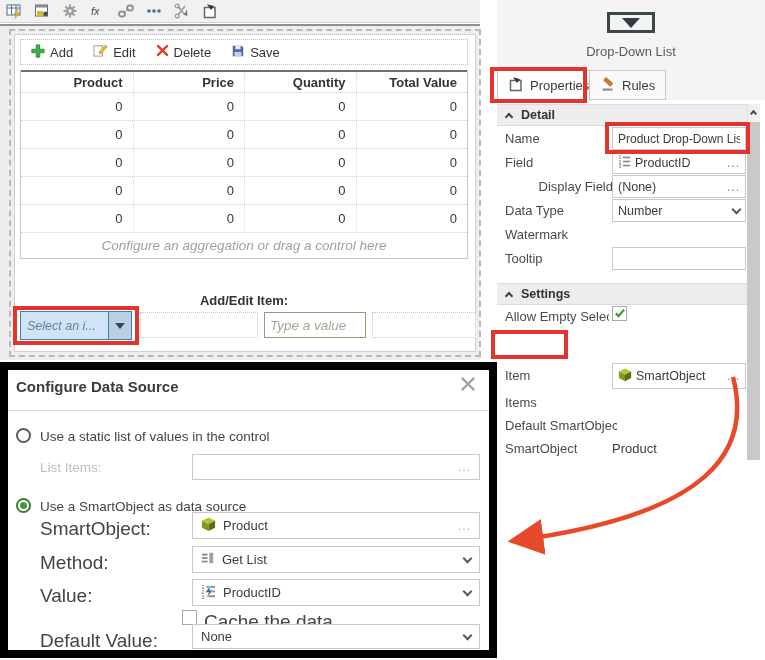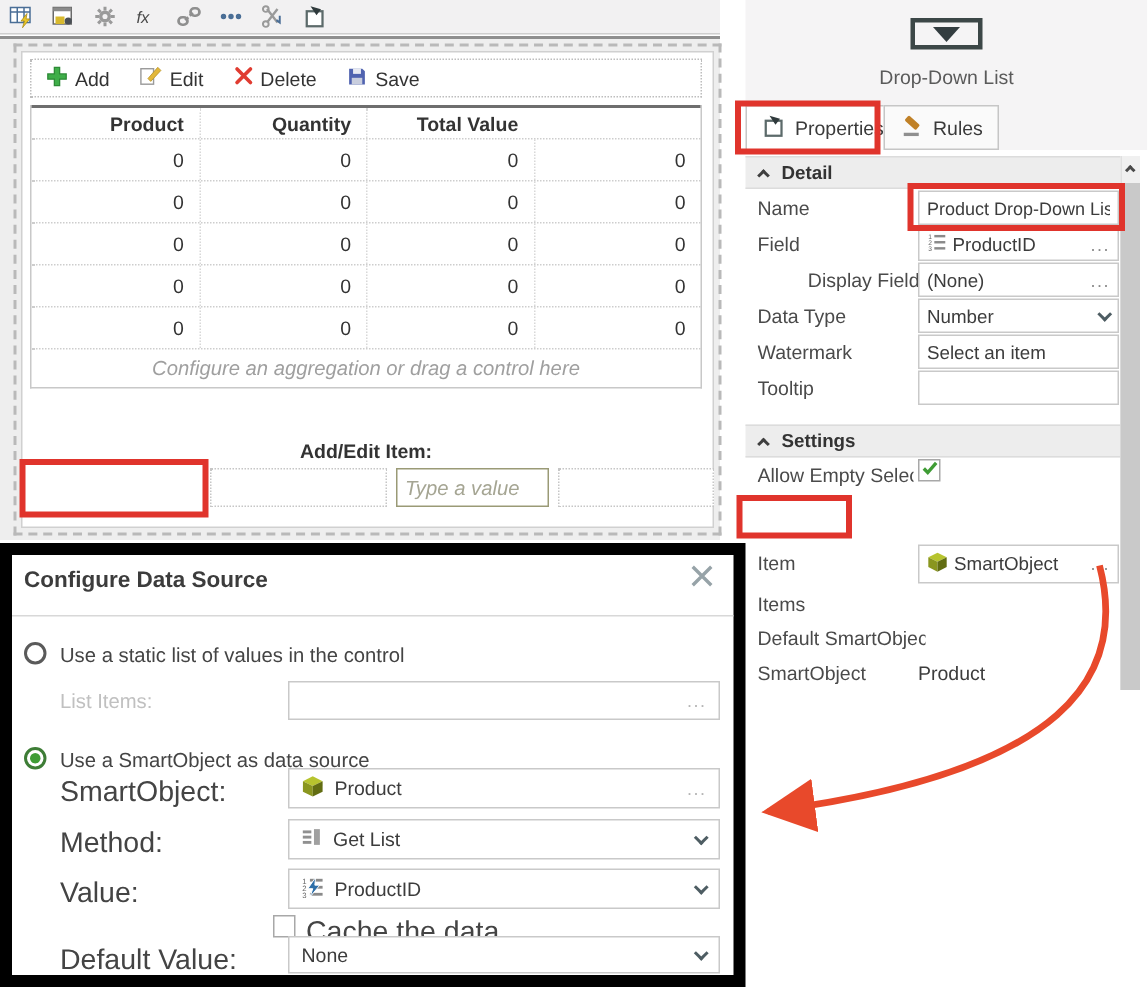--- a/index.html
+++ b/index.html
@@ -186,20 +186,21 @@
             <rect x="5" y="2" width="6" height="4" fill="#e8eaf2"></rect>
             <rect x="4" y="9" width="8" height="5" fill="#c9cede"></rect>
           </svg></span>
       <span>Save</span>
     </span>
   </div>
 
   <div class="abs tbl">
     <div class="trow thead">
       <div>Product</div>
+      <div>Price</div>
       <div>Quantity</div>
       <div>Total Value</div>
     </div>
     <div class="trow tdata">
       <div>0</div>
       <div>0</div>
       <div>0</div>
       <div>0</div>
     </div>
     <div class="trow tdata">
@@ -224,20 +225,26 @@
       <div>0</div>
       <div>0</div>
       <div>0</div>
       <div>0</div>
     </div>
     <div class="tfoot">Configure an aggregation or drag a control here</div>
   </div>
 
   <div class="abs addedit-label">Add/Edit Item:</div>
 
+  <div class="abs dd-select">
+    <span class="txt">Select an i...</span>
+    <span class="btn">
+        <span class="tri-down"></span>
+      </span>
+  </div>
   <input class="abs ae-input" style="left: 140px; top: 312px; width: 118px;">
   <input class="abs ae-input watermarked" style="left: 264px; top: 312px; width: 102px;" placeholder="Type a value">
   <input class="abs ae-input" style="left: 372px; top: 312px; width: 104px;">
 
   <div class="abs panel-top"></div>
   <div class="abs dd-preview">
       <span class="tri"></span>
     </div>
   <div class="abs ctl-label">Drop-Down List</div>
 
@@ -294,23 +301,20 @@
     <span class="ellip">...</span>
   </div>
 
   <div class="abs prop-label" style="top:203px;">Data Type</div>
   <div class="abs prop-ctl" style="top:199px;">
     <span>Number</span>
     <span class="chev-down" style="margin-left:auto;"></span>
   </div>
 
   <div class="abs prop-label" style="top:227px;">Watermark</div>
-  <div class="abs prop-ctl" style="top:223px;">
-    <span>Select an item</span>
-  </div>
 
   <div class="abs prop-label" style="top:251px;">Tooltip</div>
   <div class="abs prop-ctl" style="top:247px;">
     <span></span>
   </div>
 
   <div class="abs sec-hdr" style="top:283px;">
     <span class="chev-up"></span>
     <span>Settings</span>
   </div>

